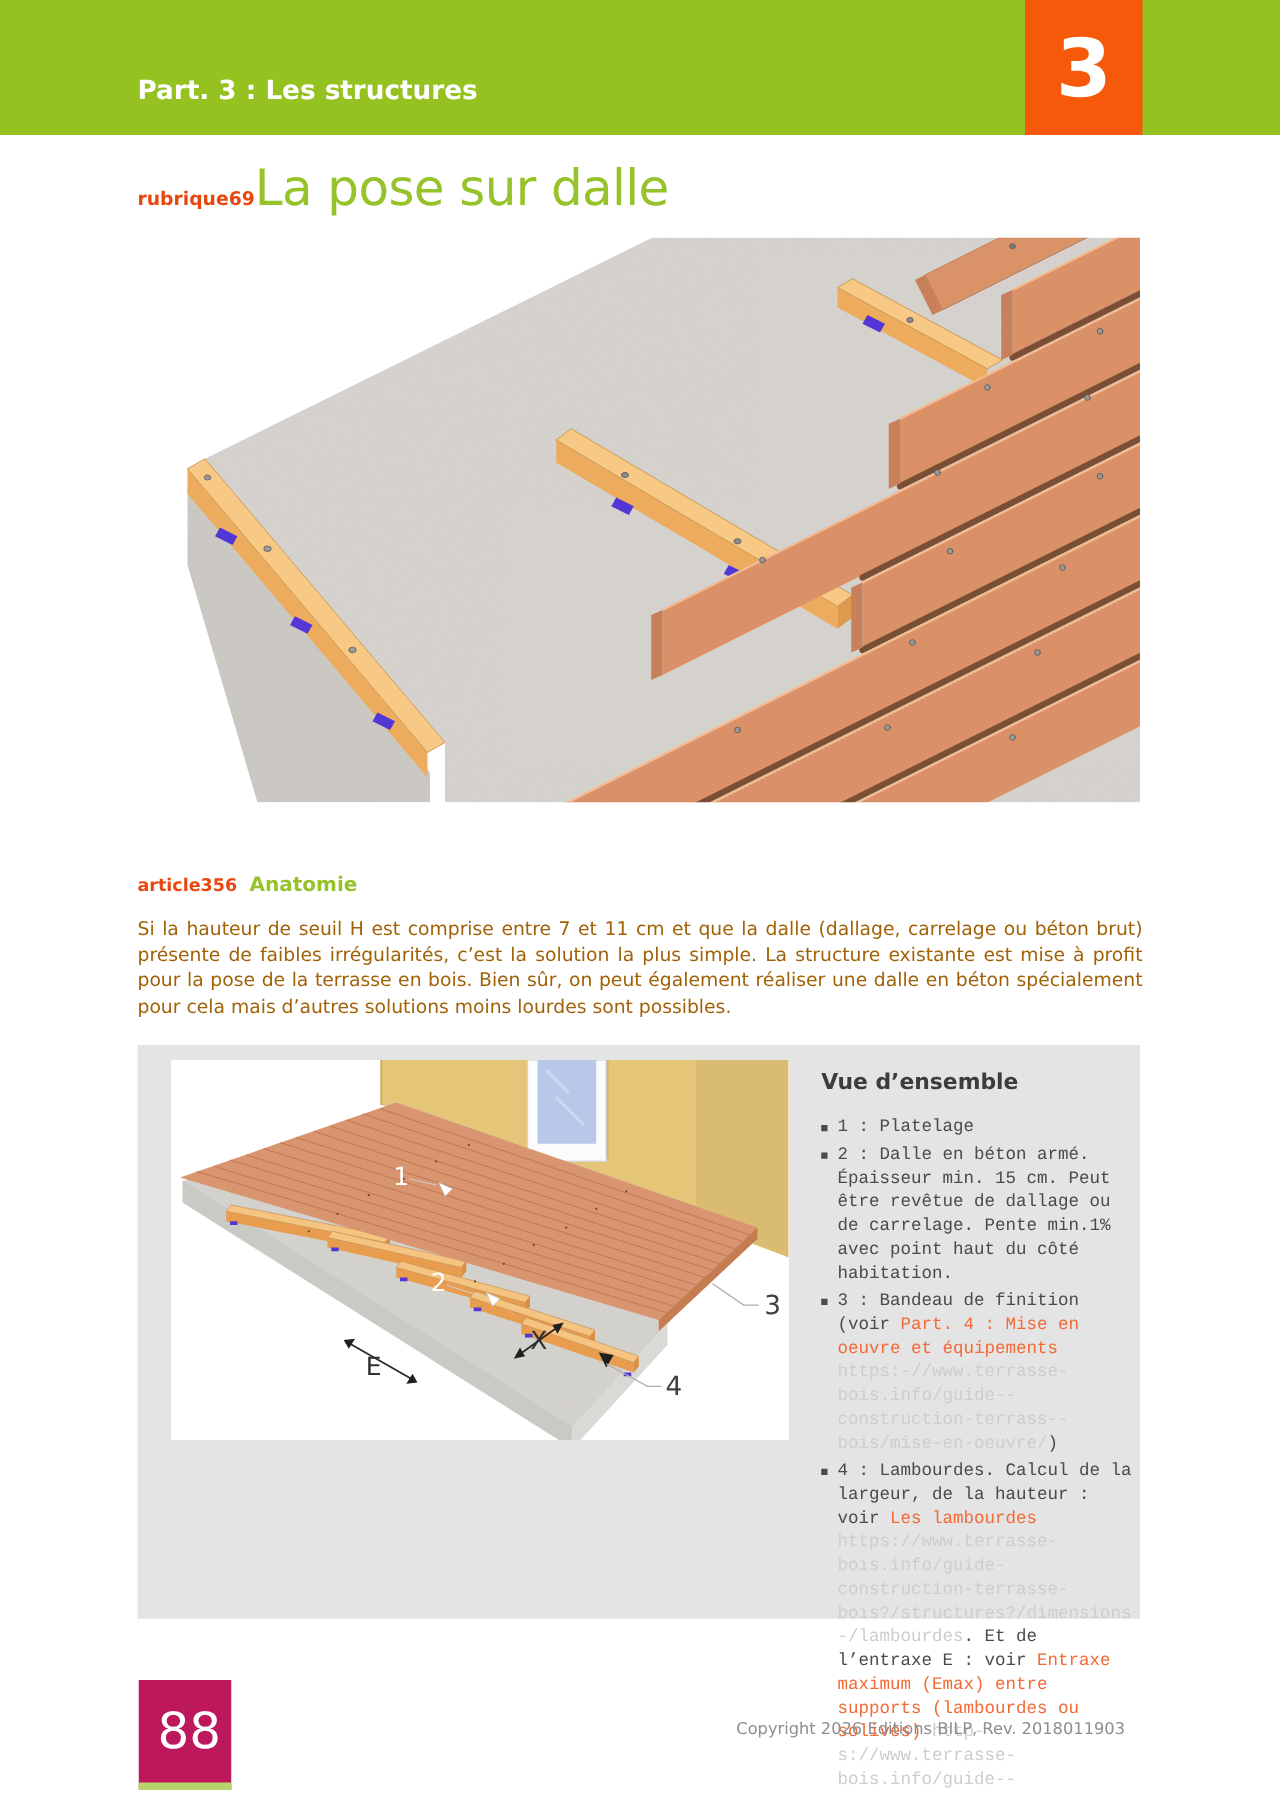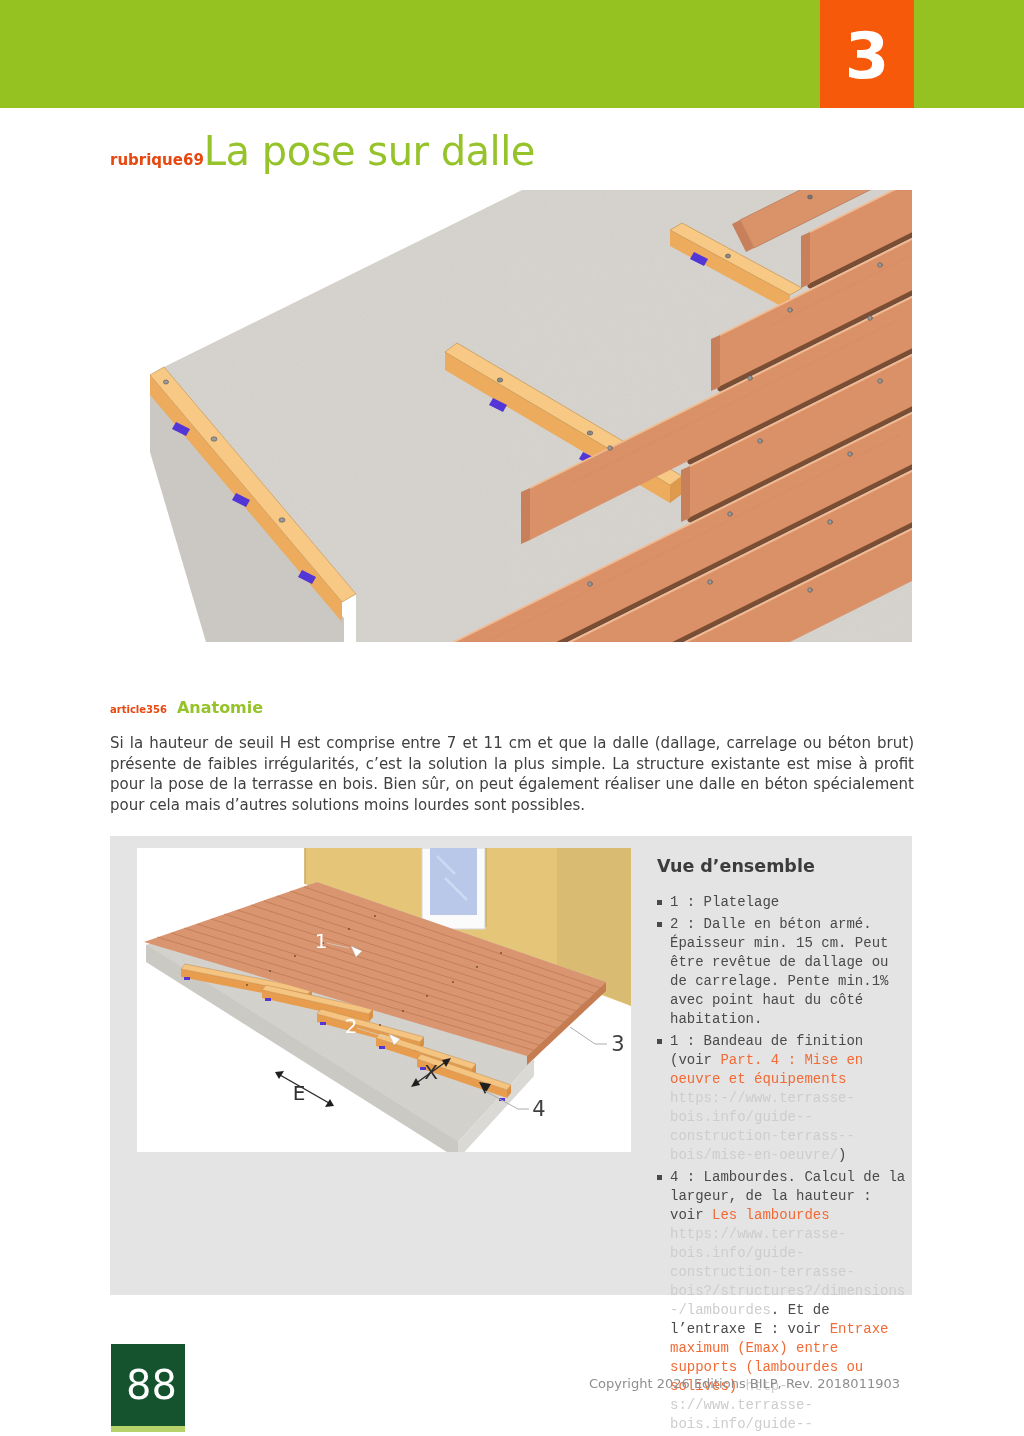--- a/index.html
+++ b/index.html
@@ -14,48 +14,49 @@
   .chapter-box{position:absolute;left:820px;top:0;width:94px;height:108px;background:#F7590B;
     color:#fff;font-size:64px;font-weight:bold;text-align:center;line-height:112px;}
   
   .title-row{position:absolute;left:110px;top:128px;display:flex;align-items:baseline;}
   .title-tag{color:#E8480F;font-size:15px;font-weight:bold;}
   .title-main{color:#96C32A;font-size:40px;font-weight:normal;letter-spacing:-0.5px;}
   
   .fig1{position:absolute;left:110px;top:190px;width:802px;height:452px;overflow:hidden;background:#fff;}
   
   .section-head{position:absolute;left:110px;top:698px;display:flex;align-items:baseline;gap:10px;}
-  .section-tag{color:#E8480F;font-size:10px;font-weight:bold;}
+  .section-tag{color:#E8480F;font-size:14px;font-weight:bold;}
   .section-title{color:#96C32A;font-size:16px;font-weight:bold;}
   .paragraph{position:absolute;left:110px;top:733px;width:804px;font-size:15px;line-height:20.5px;
-    color:#404040;text-align:justify;}
+    color:#a16207;text-align:justify;}
   
   .panel{position:absolute;left:110px;top:836px;width:802px;height:459px;background:#E4E4E4;}
   .panel-illus{position:absolute;left:27px;top:12px;width:494px;height:304px;background:#fff;overflow:hidden;}
   .panel-col{position:absolute;left:547px;top:8px;width:253px;}
   .panel-col h3{margin:12px 0 17px 0;font-size:17.5px;color:#3C3C3C;font-weight:bold;}
   .overview-list{list-style:none;margin:0;padding:0;font-size:14px;line-height:19px;color:#4A4A4A;font-family:Liberation Mono, monospace;}
   .overview-list li{position:relative;padding-left:13px;margin:0 0 3px 0;word-wrap:break-word;}
   .overview-list li::before{content:"";position:absolute;left:0;top:7px;width:5px;height:5px;background:#4A4A4A;}
   .seg-dark{color:#4A4A4A;}
   .seg-orange{color:#F26A35;}
   .seg-grey{color:#CDCDCD;}
   
-  .page-num-box{position:absolute;left:111px;top:1344px;width:74px;height:88px;background:#14532d;}
+  .page-num-box{position:absolute;left:111px;top:1344px;width:74px;height:88px;background:#be185d;}
   .page-num-box::after{content:"";position:absolute;left:0;bottom:0;width:100%;height:6px;background:#B7D36C;}
   .page-num{position:absolute;left:15px;top:21px;color:#fff;font-size:40px;line-height:1;}
   .copyright{position:absolute;right:124px;top:1376px;font-size:13px;color:#8E8E8E;}
   svg text{font-family:"DejaVu Sans","Liberation Sans",sans-serif;}
 </style>
 </head>
 <body>
 
 <div class="page">
 
   <div class="header-bar">
+    <div class="header-part">Part. 3 : Les structures</div>
     <div class="chapter-box">3</div>
   </div>
 
   <div class="title-row">
     <span class="title-tag">rubrique69</span>
     <span class="title-main">La pose sur dalle</span>
   </div>
 
   <div class="fig1">
     <svg width="802" height="452" viewBox="0 0 802 452">
@@ -296,21 +297,21 @@
           <polyline points="348,243 381,261 392,261" fill="none" stroke="#ADADAD" stroke-width="1"></polyline>
           <text x="402" y="268" text-anchor="middle" font-size="21" fill="#3f3f3f">4</text>
         </g>
       </svg>
     </div>
     <div class="panel-col">
       <h3>Vue d’ensemble</h3>
       <ul class="overview-list">
           <li><span class="seg-dark">1 : Platelage</span></li>
           <li><span class="seg-dark">2 : Dalle en béton armé. Épaisseur min. 15 cm. Peut être revêtue de dallage ou de carrelage. Pente min.1% avec point haut du côté habitation.</span></li>
-          <li><span class="seg-dark">1 : Bandeau de finition (voir </span><span class="seg-orange">Part. 4 : Mise en oeuvre et équipements</span><span class="seg-grey"> https:-//www.terrasse-bois.info/guide--construction-terrass--bois/mise-en-oeuvre/</span><span class="seg-dark">)</span></li>
+          <li><span class="seg-dark">3 : Bandeau de finition (voir </span><span class="seg-orange">Part. 4 : Mise en oeuvre et équipements</span><span class="seg-grey"> https:-//www.terrasse-bois.info/guide--construction-terrass--bois/mise-en-oeuvre/</span><span class="seg-dark">)</span></li>
           <li><span class="seg-dark">4 : Lambourdes. Calcul de la largeur, de la hauteur : voir </span><span class="seg-orange">Les lambourdes</span><span class="seg-grey"> https://www.terrasse-bois.info/guide-construction-terrasse-bois?/structures?/dimensions-/lambourdes</span><span class="seg-dark">. Et de l’entraxe E : voir </span><span class="seg-orange">Entraxe maximum (Emax) entre supports (lambourdes ou solives)</span><span class="seg-grey"> http-s://www.terrasse-bois.info/guide--construction-terrass--bois/structures/dimensions/entraxe</span></li>
         </ul>
     </div>
   </div>
 
   <div class="page-num-box">
     <div class="page-num">88</div>
   </div>
   <div class="copyright">Copyright 2026 Editions BILP, Rev. 2018011903</div>
 

